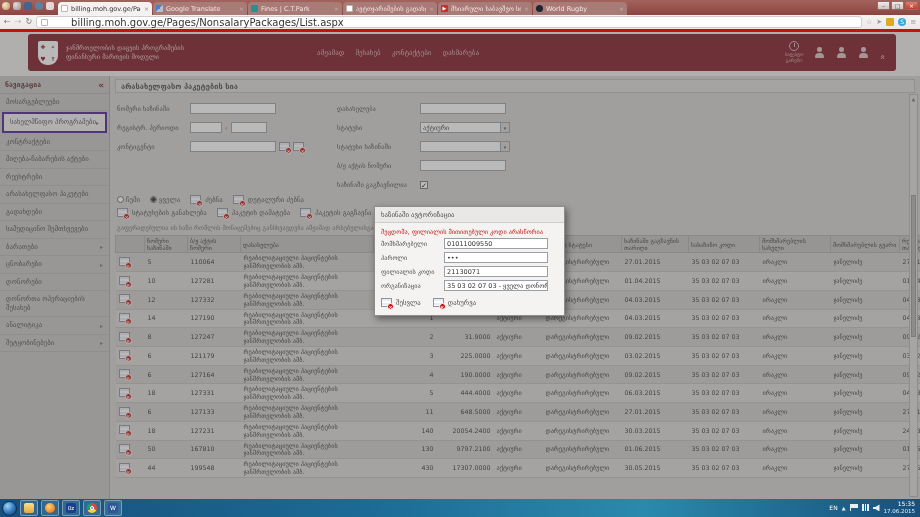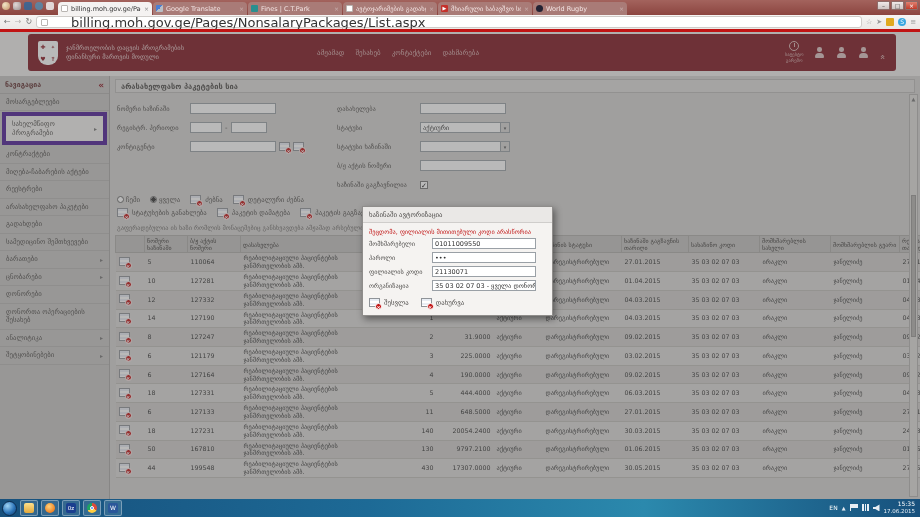--- a/index.html
+++ b/index.html
@@ -28,21 +28,21 @@
   .fav.youtube-icon{background:#c4302b;color:#fff;font-size:5px;line-height:7px;text-align:center;}
   .fav.rugby-icon{background:#223;border-radius:50%;}
   .wincontrols{position:absolute;right:2px;top:1px;display:flex;gap:1px;}
   .wbtn{width:13px;height:9px;background:linear-gradient(#efe9e8,#cdc3c1);border:1px solid #8d6c69;border-radius:1px;font-size:6px;line-height:8px;text-align:center;color:#444;box-sizing:border-box;}
   .wbtn.close{background:linear-gradient(#e08070,#c23b2a);color:#fff;}
 
   .toolbar{position:absolute;top:15px;left:0;right:0;height:14px;background:linear-gradient(#f6f4f3,#ebe8e6);display:flex;align-items:center;padding:0 4px;gap:4px;box-sizing:border-box;}
   .navbtn{font-size:8px;color:#777;line-height:10px;}
   .navbtn.fwd{color:#b5b1ae;}
   .urlbar{flex:1;height:10px;background:#fff;border:1px solid #cfccc9;border-radius:3px;display:flex;align-items:center;padding:0 4px;gap:3px;}
-  .urltext{font-size:13px;color:#333;white-space:nowrap;overflow:hidden;padding-left:20px;}
+  .urltext{font-size:10px;color:#333;white-space:nowrap;overflow:hidden;padding-left:20px;}
   .toolicons{display:flex;gap:4px;align-items:center;}
   .ticn{font-size:7px;color:#999;}
   .ticn.snagit{width:8px;height:8px;background:#e0a91f;border-radius:1px;}
   .ticn.skype{width:8px;height:8px;background:#3aa8e0;border-radius:50%;color:#fff;font-size:6px;line-height:8px;text-align:center;}
   .redline{position:absolute;top:29px;left:0;right:0;height:3px;background:#c01414;}
 
   
   .page{position:absolute;top:32px;left:0;right:0;bottom:18px;background:#f0eeec;overflow:hidden;}
   .appheader{position:absolute;top:2px;left:28px;right:24px;height:37px;background:#7e1520;border-radius:3px;display:flex;align-items:center;padding:0 10px;box-sizing:border-box;gap:8px;}
   .logo{width:20px;height:24px;background:#fff;border-radius:2px 2px 9px 9px;position:relative;flex:none;display:grid;grid-template-columns:1fr 1fr;grid-template-rows:1fr 1fr;overflow:hidden;}
@@ -59,21 +59,21 @@
   .person::before{content:"";position:absolute;top:0;left:3px;width:4.5px;height:4.5px;border-radius:50%;background:#dcc2c1;}
   .person::after{content:"";position:absolute;bottom:0;left:1px;width:9px;height:5px;border-radius:4px 4px 1px 1px;background:#dcc2c1;}
   .chevup{font-size:9px;color:#d9b4b2;transform:rotate(90deg);margin-top:8px;}
 
   .body{position:absolute;top:44px;left:0;right:0;bottom:0;display:flex;}
   aside{width:110px;background:#c7c5c3;border-right:1px solid #a9a7a5;box-sizing:border-box;flex:none;}
   .side-head{height:17px;display:flex;align-items:center;justify-content:space-between;padding:0 5px;border-bottom:1px solid #b2b0ae;}
   .side-title{font-size:7px;color:#5d2a2a;font-weight:bold;}
   .collapse{font-size:9px;color:#8b1722;font-weight:bold;}
   .sitem{padding:4px 6px;font-size:6.8px;color:#4a4846;border-bottom:1px solid #b7b5b3;display:flex;justify-content:space-between;align-items:center;line-height:1.25;}
-  .sitem.active{background:#f2f0ee;border:4px solid #4c1d95;margin:1px 2px;}
+  .sitem.active{background:#f2f0ee;border:2px solid #4c1d95;margin:1px 2px;}
   .sitem .exp{font-size:6px;color:#777;}
 
   main{flex:1;position:relative;background:#d4d2d0;overflow:hidden;}
   .pagetitle{margin:3px 5px 0 5px;height:14px;background:#dddbd9;border:1px solid #bcbab8;font-size:7.5px;font-weight:bold;color:#4c4a48;display:flex;align-items:center;padding:0 5px;box-sizing:border-box;}
 
   .filters{position:relative;height:96px;margin:2px 5px 0 5px;}
   .fcol{position:absolute;top:4px;}
   .fcol.left{left:2px;width:218px;}
   .fcol.right{left:222px;width:215px;}
   .frow{display:flex;align-items:center;height:19px;gap:3px;}
@@ -103,21 +103,21 @@
   tr.odd td{background:#d0cecc;}
   tr.even td{background:#dbd9d7;}
   td.num{text-align:right;}
   .scrollbar{position:absolute;right:2px;top:18px;bottom:2px;width:9px;background:#dedcda;border:1px solid #b5b3b1;box-sizing:border-box;}
   .scrollbar .arrow{height:8px;font-size:5px;text-align:center;color:#777;line-height:8px;}
   .thumb{position:absolute;left:1px;right:1px;top:100px;height:140px;background:#b3b1af;border:1px solid #9a9896;}
 
   .dim{position:absolute;inset:0;background:rgba(88,88,88,0.42);pointer-events:none;}
 
   
-  .modal{position:absolute;left:362px;top:174px;width:189px;background:#f5f3f1;border:1px solid #8f8d8b;box-shadow:2px 3px 7px rgba(0,0,0,.45);z-index:20;}
+  .modal{position:absolute;left:374px;top:174px;width:189px;background:#f5f3f1;border:1px solid #8f8d8b;box-shadow:2px 3px 7px rgba(0,0,0,.45);z-index:20;}
   .mtitle{height:15px;background:#eae8e6;border-bottom:1px solid #cfcdcb;font-size:6.8px;color:#4c4a48;display:flex;align-items:center;padding:0 6px;}
   .merror{font-size:6.3px;color:#c11212;margin:5px 6px 3px 6px;}
   .mrow{display:flex;align-items:center;margin:3px 6px;gap:3px;}
   .mlabel{width:60px;font-size:6.3px;color:#4c4a48;flex:none;}
   .mrow .inp{width:104px;}
   .mbtns{display:flex;gap:12px;margin:7px 6px 8px 6px;}
 
   
   .taskbar{position:absolute;left:0;right:0;bottom:0;height:18px;background:linear-gradient(90deg,#17507c,#1d6a96 40%,#2b89ad 70%,#17507c);display:flex;align-items:center;padding:0 2px;box-sizing:border-box;gap:3px;}
   .orb{width:15px;height:15px;border-radius:50%;background:radial-gradient(circle at 35% 30%,#9fd4f5,#2b74b8 55%,#123a66);border:1px solid #0c2d50;box-sizing:border-box;flex:none;}

